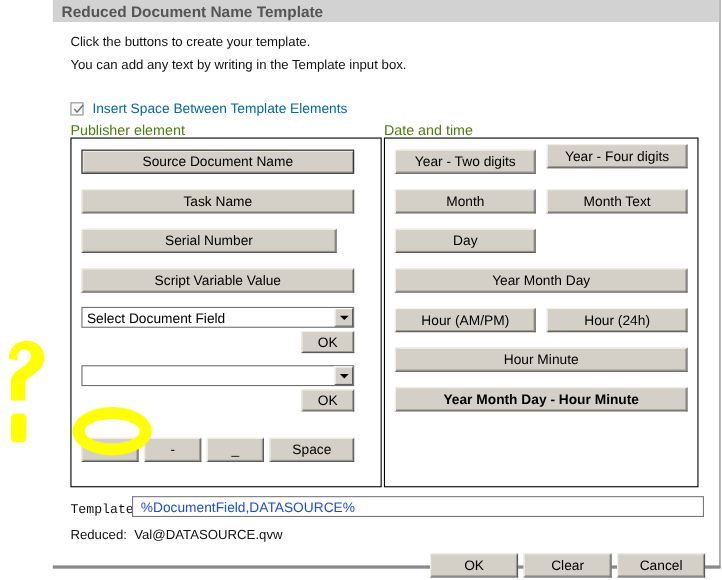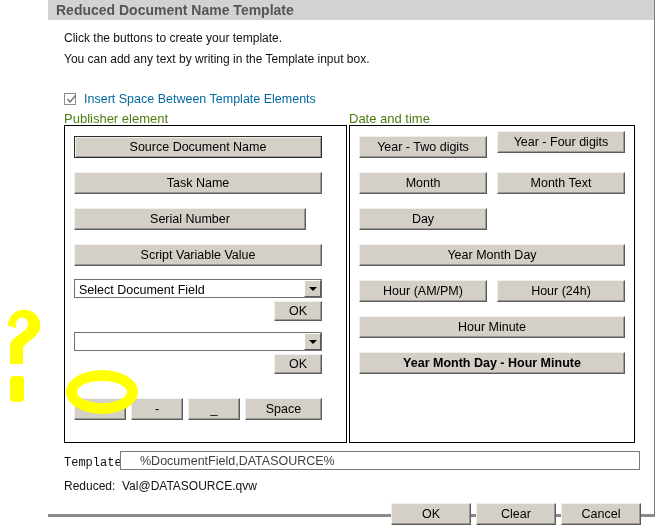--- a/index.html
+++ b/index.html
@@ -151,22 +151,22 @@
   }
 
   
   .textinput {
     position: absolute;
     background: #ffffff;
     border: 1px solid #7a7a7a;
     box-sizing: border-box;
     font-family: "Liberation Sans", sans-serif;
     font-size: 12.5px;
-    color: #404040;
-    padding-left: 19px;
+    color: #1d4ed8;
+    padding-left: 7px;
     display: flex;
     align-items: center;
   }
 
   
   #hl-ellipse {
     position: absolute;
     left: 66px;
     top: 370px;
     width: 72px;

